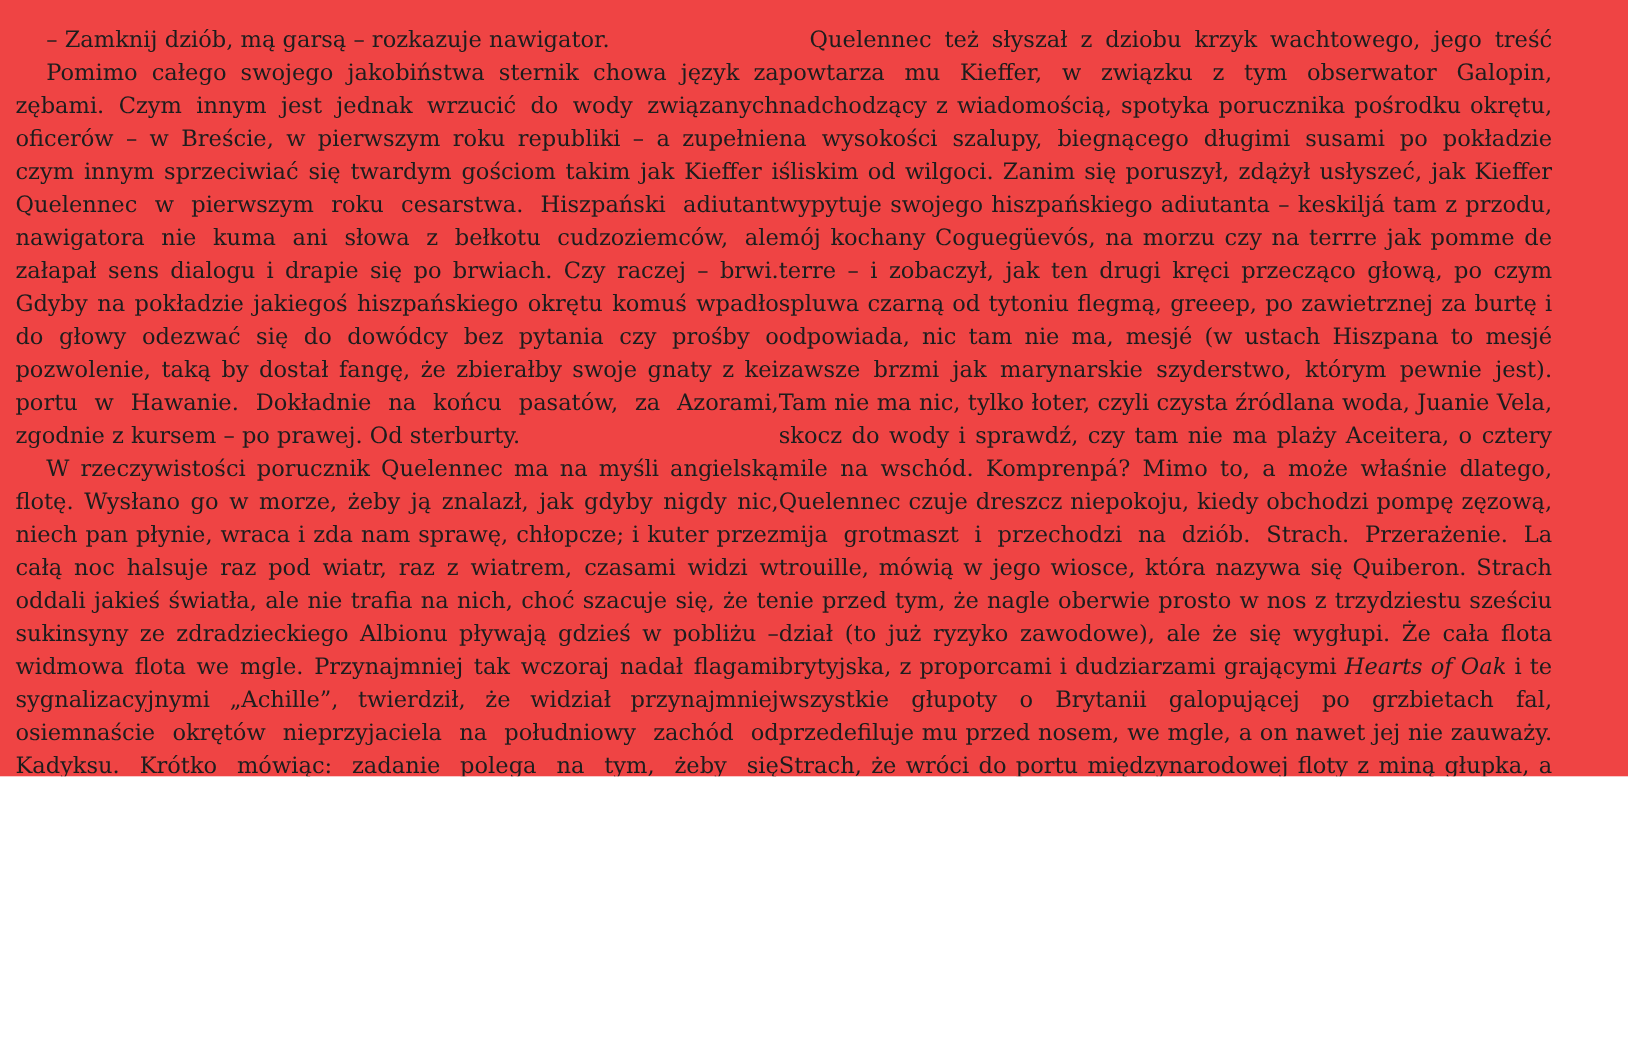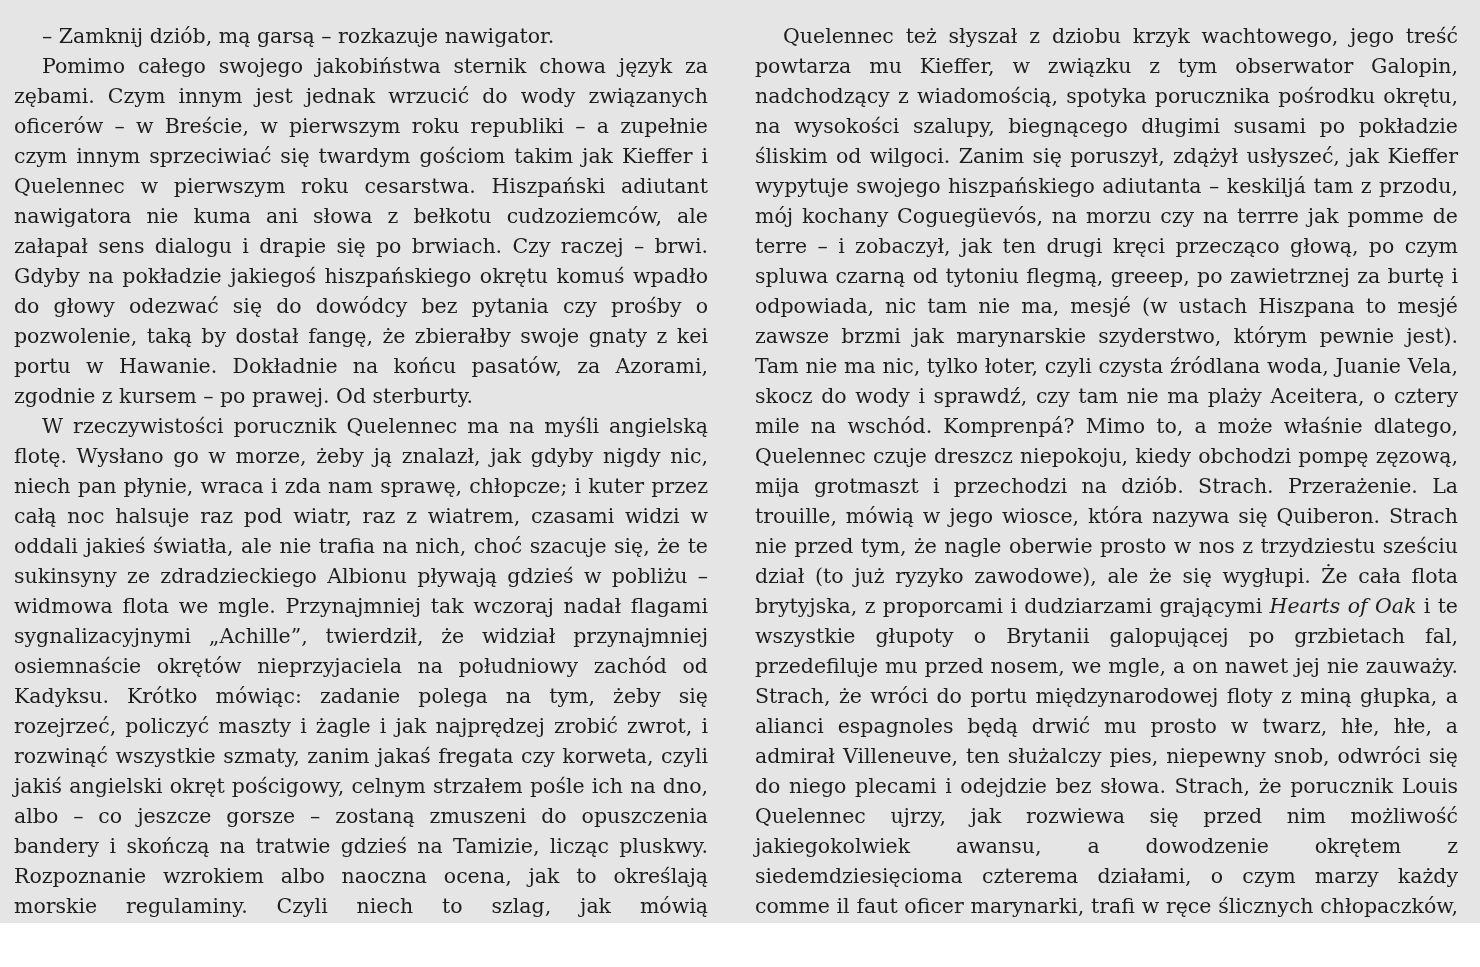--- a/index.html
+++ b/index.html
@@ -3,30 +3,29 @@
 <meta charset="utf-8">
 <style>
   html, body {
     margin: 0;
     padding: 0;
     background: #ffffff;
   }
   .page {
     box-sizing: border-box;
     width: 1480px;
-    height: 923px;
+    height: 706px;
     padding: 21px 22px 0 14px;
     display: flex;
-    column-gap: 47px;
     overflow: hidden;
     font-family: "DejaVu Serif", "Liberation Serif", serif;
     font-size: 20.5px;
     line-height: 30px;
     color: #1d1d1d;
-    background: #e5e5e5;
+    background: #ef4444;
   }
   .text-column {
     text-align: justify;
     hyphens: none;
     -webkit-hyphens: none;
   }
   .col-left  { width: 694px; flex: 0 0 694px; }
   .col-right { width: 703px; flex: 0 0 703px; }
   .para {
     margin: 0;

